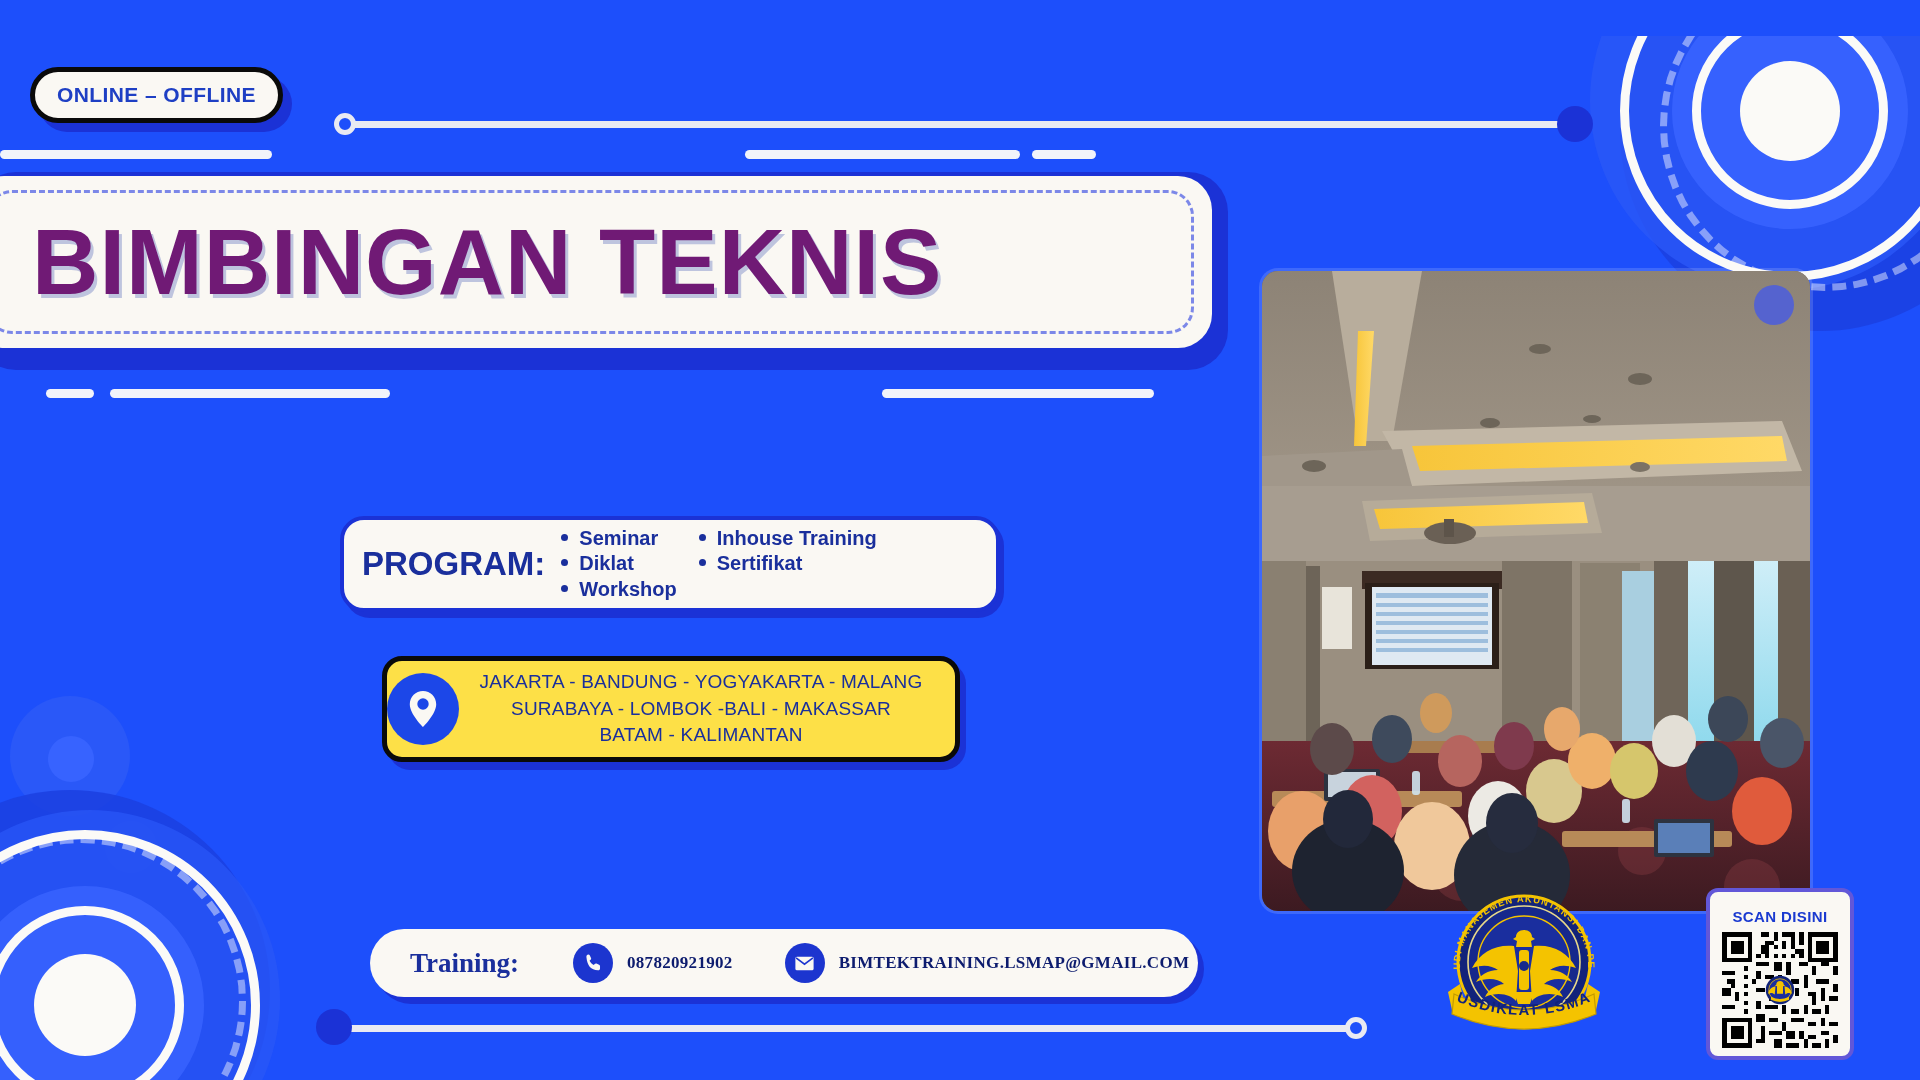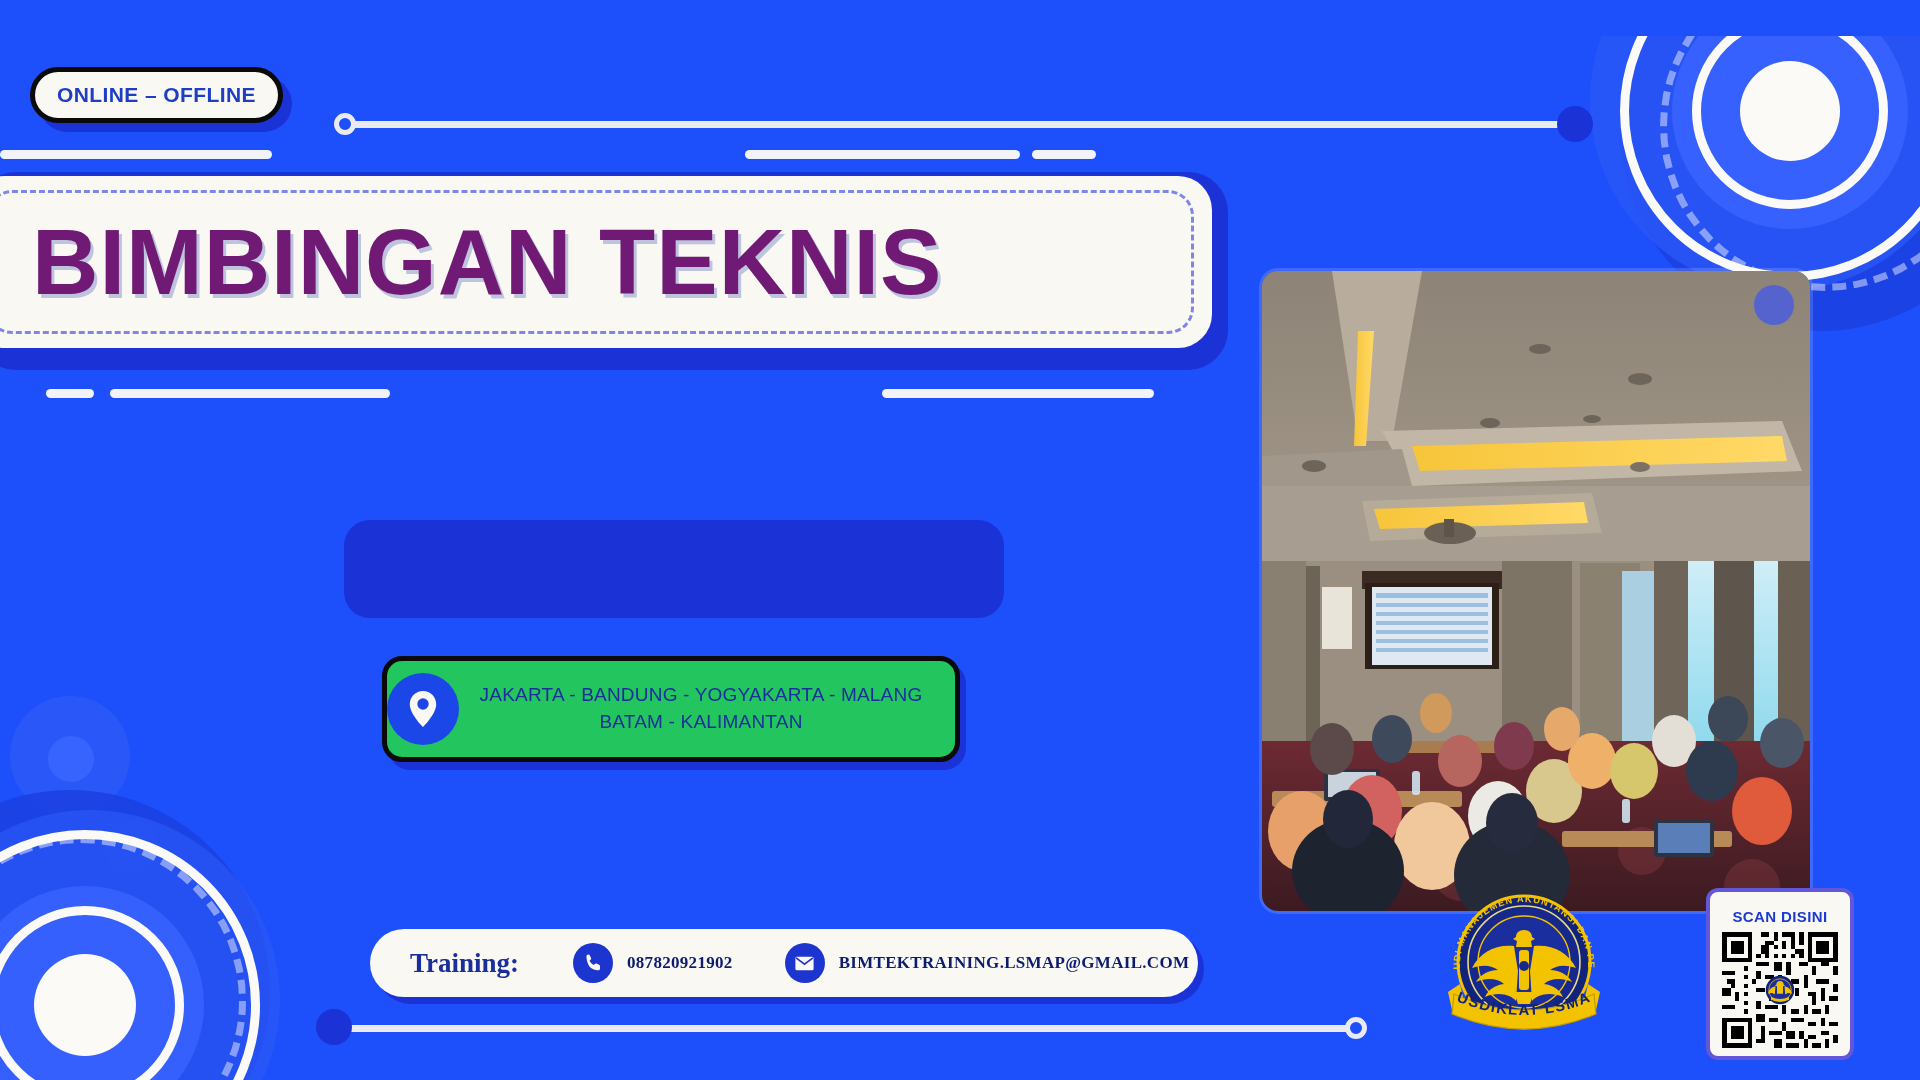--- a/index.html
+++ b/index.html
@@ -88,21 +88,21 @@
   .prog-col li:before {
     content:""; position:absolute; left:0; top:8px;
     width:7px; height:7px; background:#1a2f9c; border-radius:50%;
   }
 
   
   .loc-shadow { position:absolute; left:388px; top:626px; width:578px; height:108px;
                 background:#1b32d6; border-radius:22px; z-index:3; }
   .loc-box {
     position:absolute; left:382px; top:620px; width:578px; height:106px;
-    background:#22c55e; border:5px solid #0a0a0a; border-radius:20px; z-index:4;
+    background:#fde047; border:5px solid #0a0a0a; border-radius:20px; z-index:4;
     display:flex; align-items:center; 
   }
   .pin {
     width:72px; height:72px; background:#1c47e8; border-radius:50%;
     display:flex; align-items:center; justify-content:center; flex:none; margin-right:6px;
   }
   .loc-lines { flex:1; text-align:center; padding-right:18px; }
   .loc-lines div { color:#1a2f9c; font-size:19px; line-height:1.42; letter-spacing:.2px; white-space:nowrap; }
 
   
@@ -202,31 +202,46 @@
   <div class="title-card">
     <div class="title-dash"></div>
     <div class="title-text">BIMBINGAN TEKNIS</div>
   </div>
 
   <div class="dash" style="left:46px; top:353px; width:48px;"></div>
   <div class="dash" style="left:110px; top:353px; width:280px;"></div>
   <div class="dash" style="left:882px; top:353px; width:272px;"></div>
 
   <div class="prog-shadow"></div>
+  <div class="prog-box">
+    <div class="prog-label">PROGRAM:</div>
+    <div class="prog-cols">
+      <ul class="prog-col">
+        <li>Seminar</li>
+        <li>Diklat</li>
+        <li>Workshop</li>
+      </ul>
+      <ul class="prog-col">
+        <li>Inhouse Training</li>
+        <li>Sertifikat</li>
+      </ul>
+    </div>
+  </div>
 
   <div class="loc-shadow"></div>
   <div class="loc-box">
     <div class="pin">
       <svg width="44" height="44" viewBox="0 0 24 24" aria-hidden="true">
         <path d="M12 2.2c-4 0-7.2 3.2-7.2 7.2 0 5.4 7.2 12.4 7.2 12.4s7.2-7 7.2-12.4c0-4-3.2-7.2-7.2-7.2z" fill="#faf8f3"></path>
         <circle cx="12" cy="9.3" r="3.1" fill="#1c47e8"></circle>
       </svg>
     </div>
     <div class="loc-lines">
       <div>JAKARTA - BANDUNG - YOGYAKARTA - MALANG</div>
+      <div>SURABAYA - LOMBOK -BALI - MAKASSAR</div>
       <div>BATAM - KALIMANTAN</div>
     </div>
   </div>
 
   <div class="ct-shadow"></div>
   <div class="ct-box">
     <div class="ct-label">Training:</div>
 
     <div class="ct-item ct-phone">
       <span class="ct-ic">

